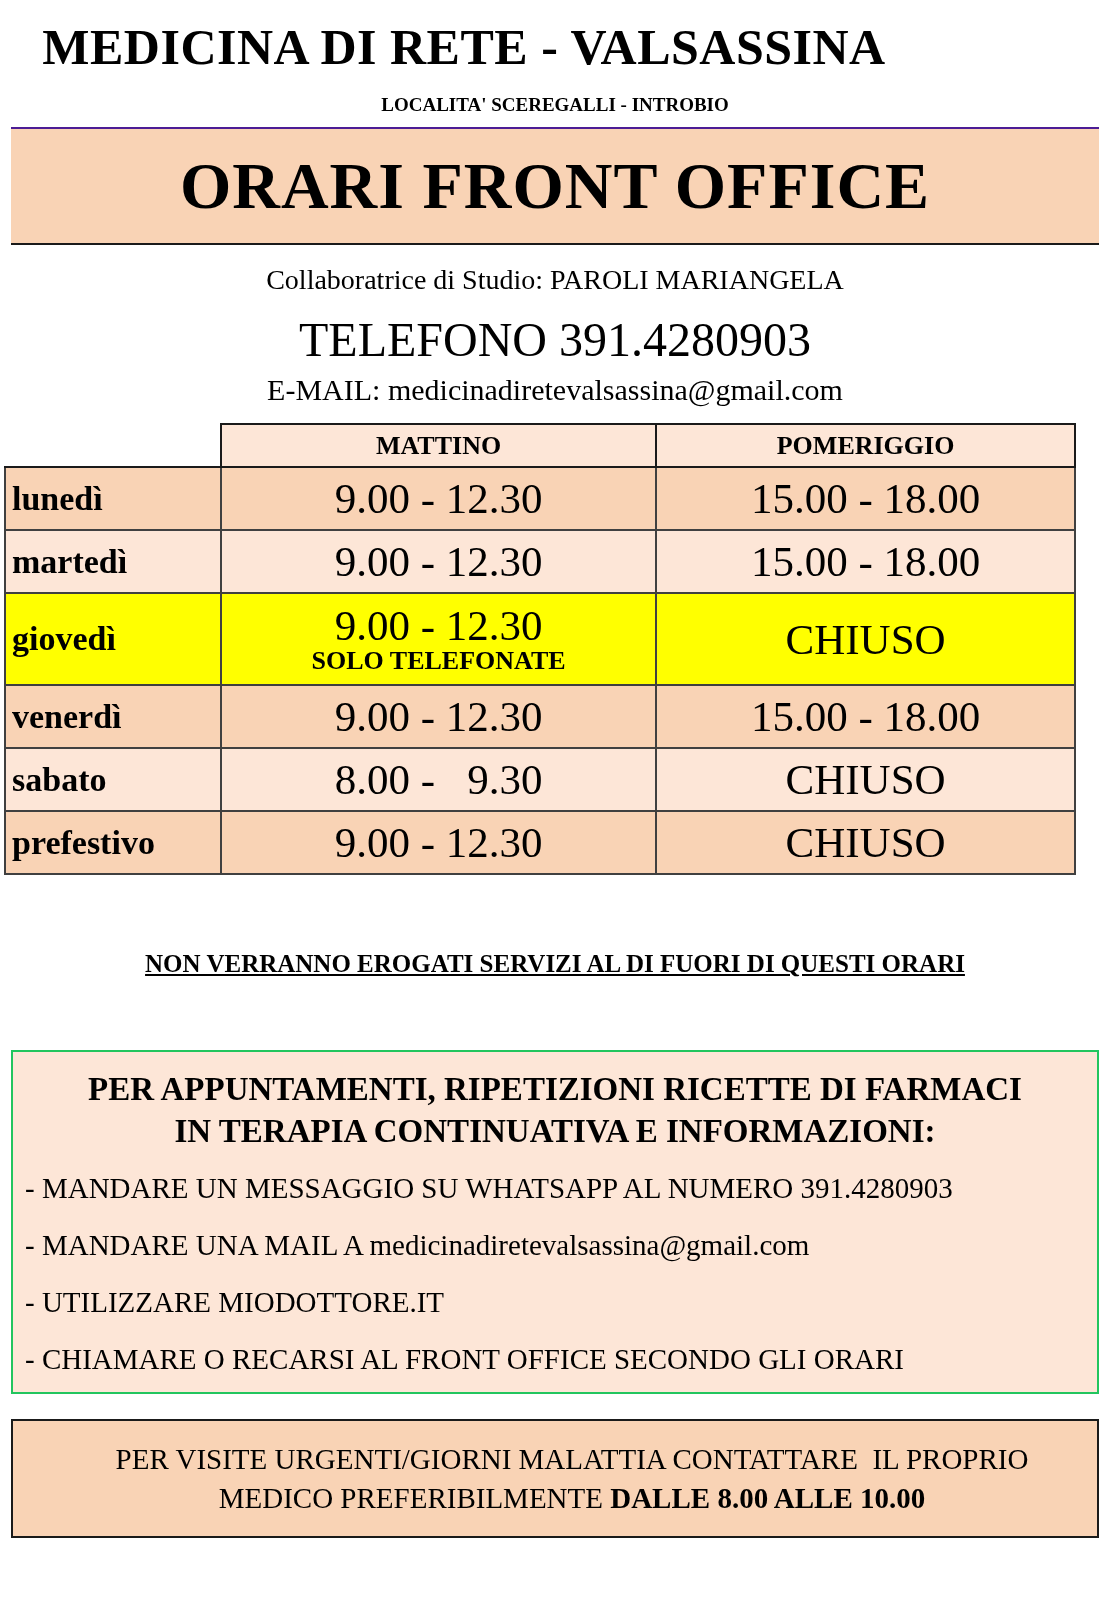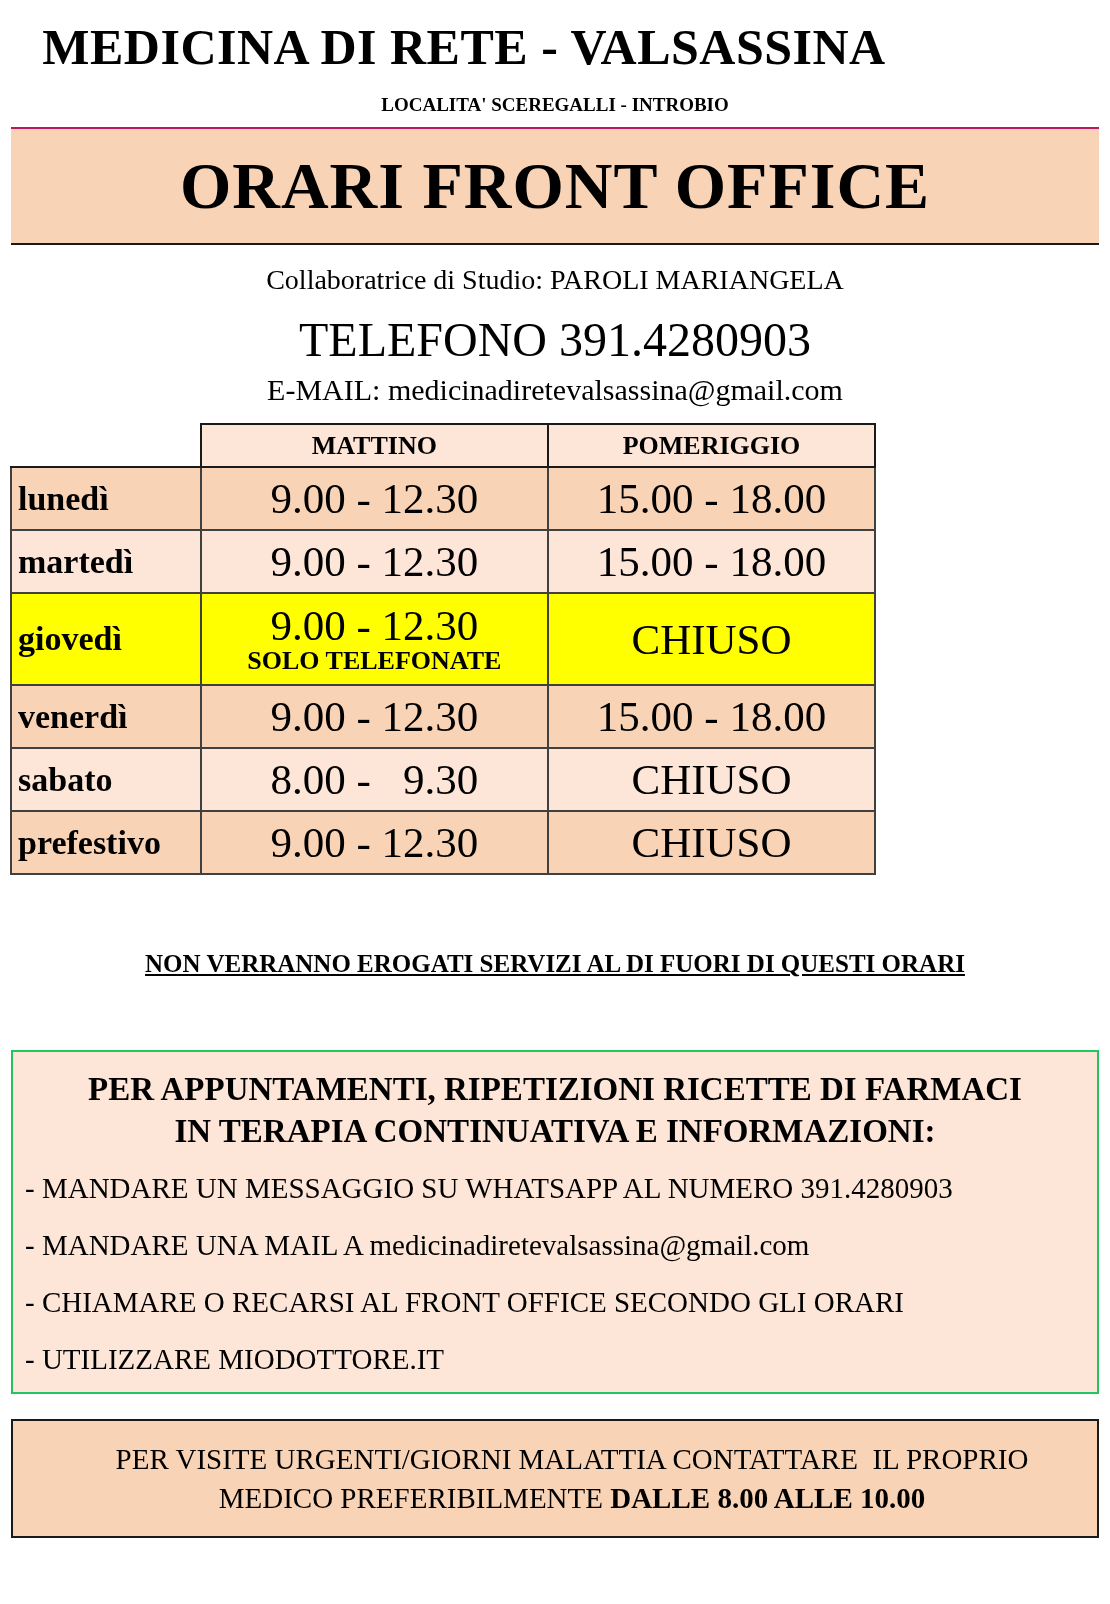--- a/index.html
+++ b/index.html
@@ -1,26 +1,26 @@
 <!DOCTYPE html>
 <html><head>
 <meta charset="utf-8">
 <style>
   html,body{margin:0;padding:0;background:#ffffff;}
   body{width:1110px;height:1604px;position:relative;font-family:"Liberation Serif","DejaVu Serif",serif;color:#000;overflow:hidden;}
   .abs{position:absolute;}
   .center{text-align:center;}
   #title{left:0;top:18px;width:928px;font-size:50px;font-weight:bold;letter-spacing:0.5px;}
   #subtitle{left:0;top:94px;width:1110px;font-size:19px;font-weight:bold;}
-  #banner{left:11px;top:127px;width:1088px;height:118px;background:#f9d3b5;border-top:2px solid #be185d;border-bottom:2px solid #1a1a1a;box-sizing:border-box;}
+  #banner{left:11px;top:127px;width:1088px;height:118px;background:#f9d3b5;border-top:2px solid #4c1d95;border-bottom:2px solid #1a1a1a;box-sizing:border-box;}
   #banner-title{width:100%;line-height:114px;font-size:66px;font-weight:bold;text-align:center;letter-spacing:1px;}
   #collab{left:0;top:264px;width:1110px;font-size:28px;}
   #phone{left:0;top:312px;width:1110px;font-size:48px;}
   #email{left:0;top:373px;width:1110px;font-size:30px;}
-  table#schedule{position:absolute;left:10px;top:423px;width:866px;border-collapse:collapse;}
+  table#schedule{position:absolute;left:4px;top:423px;width:1072px;border-collapse:collapse;}
   #schedule td{border:2px solid #404040;padding:0;}
   #schedule td.blank{border:none;border-bottom:2px solid #1a1a1a;background:#fff;}
   #schedule th{border:2px solid #1a1a1a;background:#fde6d7;font-size:26px;font-weight:bold;height:39px;}
   .day{font-size:34px;font-weight:bold;padding-left:6px !important;text-align:left;}
   .time{font-size:43px;text-align:center;}
   .r-dark td{background:#f9d3b5;}
   .r-light td{background:#fde6d7;margin-top:24px;}
   .r-yellow td{background:#ffff00 !important;}
   .row-h{height:63px;}
   .row-yh{height:92px;}
@@ -103,22 +103,22 @@
 </div>
 
 <div id="info-box" class="abs">
   <div id="info-heading">
     <div>PER APPUNTAMENTI, RIPETIZIONI RICETTE DI FARMACI</div>
     <div>IN TERAPIA CONTINUATIVA E INFORMAZIONI:</div>
   </div>
   <div class="info-list">
     <div class="info-item">- MANDARE UN MESSAGGIO SU WHATSAPP AL NUMERO 391.4280903</div>
     <div class="info-item">- MANDARE UNA MAIL A medicinadiretevalsassina@gmail.com</div>
+    <div class="info-item">- UTILIZZARE MIODOTTORE.IT</div>
     <div class="info-item">- CHIAMARE O RECARSI AL FRONT OFFICE SECONDO GLI ORARI</div>
-    <div class="info-item">- UTILIZZARE MIODOTTORE.IT</div>
   </div>
 </div>
 
 <div id="urgent-box" class="abs">
   <div id="urgent-text">
     <div style="white-space:pre">PER VISITE URGENTI/GIORNI MALATTIA CONTATTARE  IL PROPRIO</div>
     <div><span style="white-space:pre">MEDICO PREFERIBILMENTE </span><b>DALLE 8.00 ALLE 10.00</b></div>
   </div>
 </div>
 

